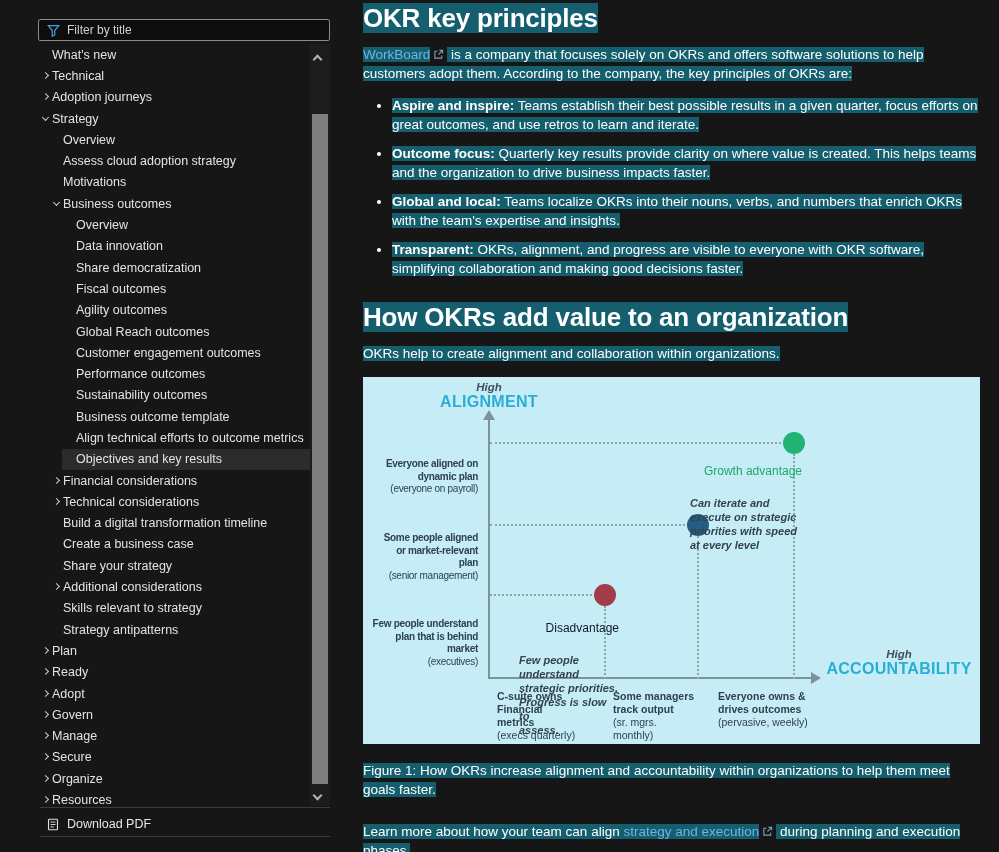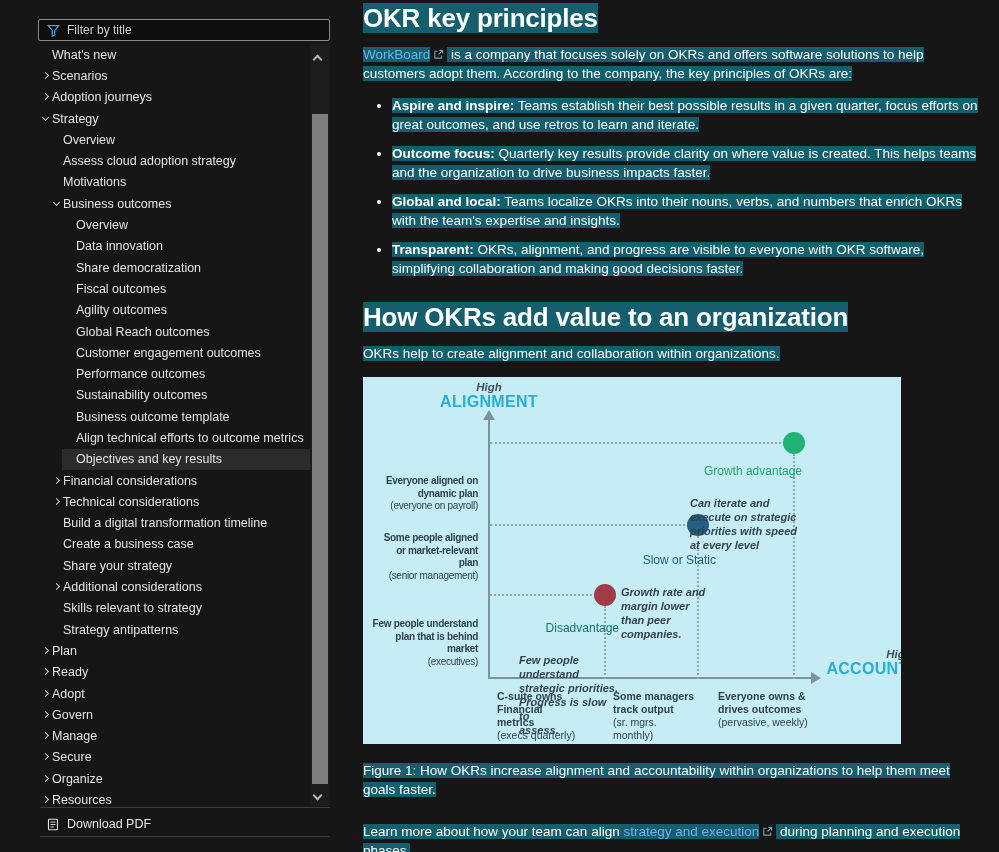--- a/index.html
+++ b/index.html
@@ -59,60 +59,60 @@
   ul.bullets { margin-top:13px; padding-left:29px; list-style:disc; }
   ul.bullets li { margin-bottom:10px; }
   ul.bullets li::marker { color:#fff; }
   .h2-how { margin-top:23px; }
   .p-how { margin-top:11px; }
   .caption { margin-top:17px; }
   .learn { margin-top:23px; }
 
   
   .figure {
-    position:relative; margin-top:14px; width:538px; height:367px;
+    position:relative; margin-top:14px; width:617px; height:367px;
     background:#c6edf6; overflow:hidden;
   }
   .fig-abs { position:absolute; }
   .axis { background:#7c939e; }
   .arrow-up { width:0; height:0; border-left:6px solid transparent; border-right:6px solid transparent; border-bottom:10px solid #7c939e; }
   .arrow-right { width:0; height:0; border-top:6px solid transparent; border-bottom:6px solid transparent; border-left:10px solid #7c939e; }
   .dot { width:22px; height:22px; border-radius:50%; }
   .dotline-h { border-top:2px dotted #8fa5ae; }
   .dotline-v { border-left:2px dotted #8fa5ae; }
   .axis-high { font-size:11.5px; font-style:italic; color:#3d4f5c; font-weight:600; }
   .axis-title { font-size:16px; font-weight:700; color:#2aaed6; letter-spacing:0.3px; }
   .ylab { width:115px; text-align:right; white-space:pre-line; font-size:10px; line-height:12.5px; color:#2e4150; letter-spacing:-0.3px; }
   .ylab b { font-weight:700; }
   .xlab { width:100px; white-space:pre-line; font-size:10.5px; line-height:13px; color:#2e4150; }
   .ann { white-space:pre-line; }
   .ann .t { font-size:12px; font-weight:400; line-height:14px;text-align:right; }
   .ann .d { font-size:11px; font-style:italic; font-weight:600; color:#33424e; line-height:14px; }
-  .t-green { color:#1fa768; } .t-blue { color:#1e5e85; } .t-red { color:#0f766e; }
+  .t-green { color:#1fa768; } .t-blue { color:#1e5e85; } .t-red { color:#0f172a; }
 </style>
 </head>
 <body>
 
 <div class="filter-box">
   <svg class="funnel" width="13" height="13" viewBox="0 0 16 16">
     <path d="M1.5 2h13l-5 6v5.5l-3 1.5V8l-5-6z" fill="none" stroke="#4aa0d6" stroke-width="1.5"></path>
   </svg>
   <input type="text" placeholder="Filter by title" style="">
 </div>
 
 <nav class="tree" id="tree">
     <div class="row lvl0">
       <span class="chevbox"></span>
       <span class="lbl">What's new</span>
     </div>
     <div class="row lvl0">
       <span class="chevbox">
         <span class="chev right"></span>
       </span>
-      <span class="lbl">Scenarios</span>
+      <span class="lbl">Technical</span>
     </div>
     <div class="row lvl0">
       <span class="chevbox">
         <span class="chev right"></span>
       </span>
       <span class="lbl">Adoption journeys</span>
     </div>
     <div class="row lvl0">
       <span class="chevbox">
         <span class="chev down"></span>
@@ -336,37 +336,30 @@
     <div class="fig-abs dot" style="left:324px; top:137px; background:#235f82;"></div>
     <div class="fig-abs dot" style="left:231px; top:207px; background:#a33c49;"></div>
 
     <div class="fig-abs ann" style="left:327px; top:69px; width:112px;">
       <div class="t t-green">Growth advantage</div>
       <div class="d">Can iterate and
 execute on strategic
 priorities with speed
 at every level</div>
     </div>
-    <div class="fig-abs ann" style="left:258px; top:158px; width:95px;">
-      <div class="t t-blue">Slow or Static</div>
-      <div class="d">Growth rate and
-margin lower
-than peer
-companies.</div>
-    </div>
     <div class="fig-abs ann" style="left:156px; top:226px; width:100px;">
       <div class="t t-red">Disadvantage</div>
       <div class="d">Few people
 understand
 strategic priorities.
 Progress is slow to
 assess.</div>
     </div>
 
-    <div class="fig-abs ylab" style="left:0; top:98px;text-align:right;"><b>Everyone aligned on
+    <div class="fig-abs ylab" style="left:0; top:81px;text-align:right;"><b>Everyone aligned on
 dynamic plan</b>
 <span>(everyone on payroll)</span></div>
     <div class="fig-abs ylab" style="left:0; top:155px;"><b>Some people aligned
 or market-relevant
 plan</b>
 <span>(senior management)</span></div>
     <div class="fig-abs ylab" style="left:0; top:241px;"><b>Few people understand
 plan that is behind market</b>
 <span>(executives)</span></div>
 

